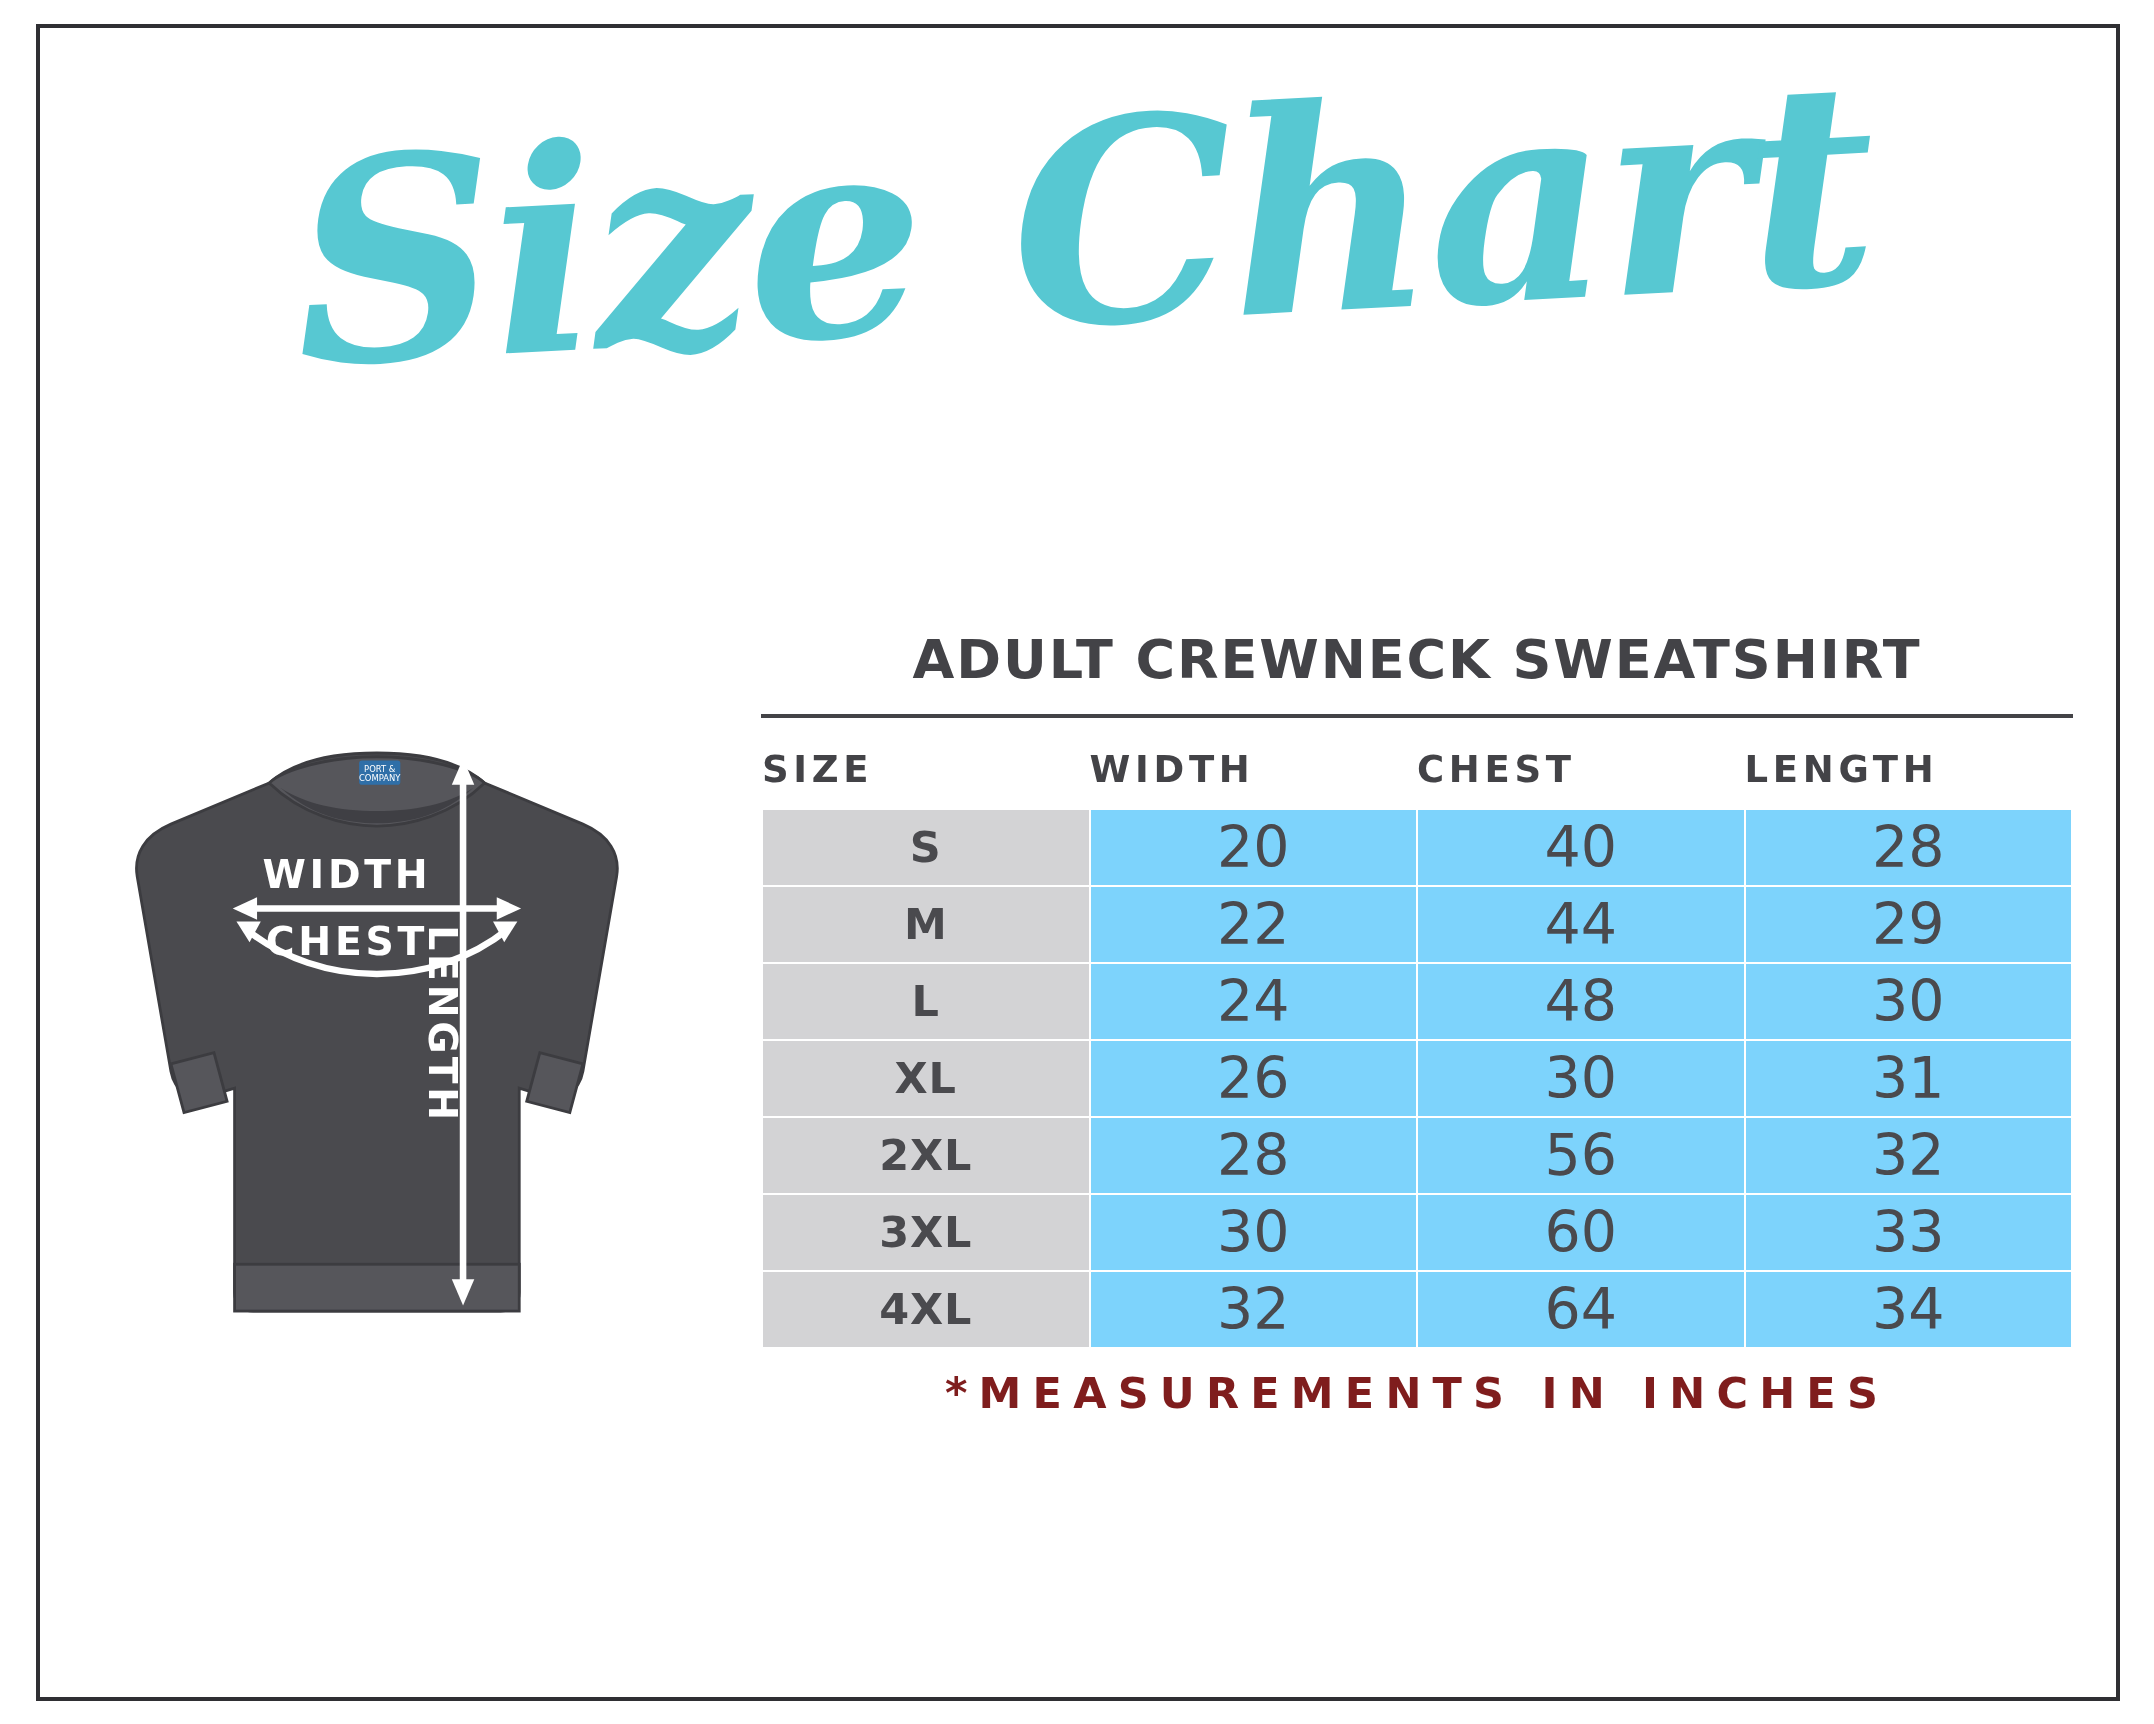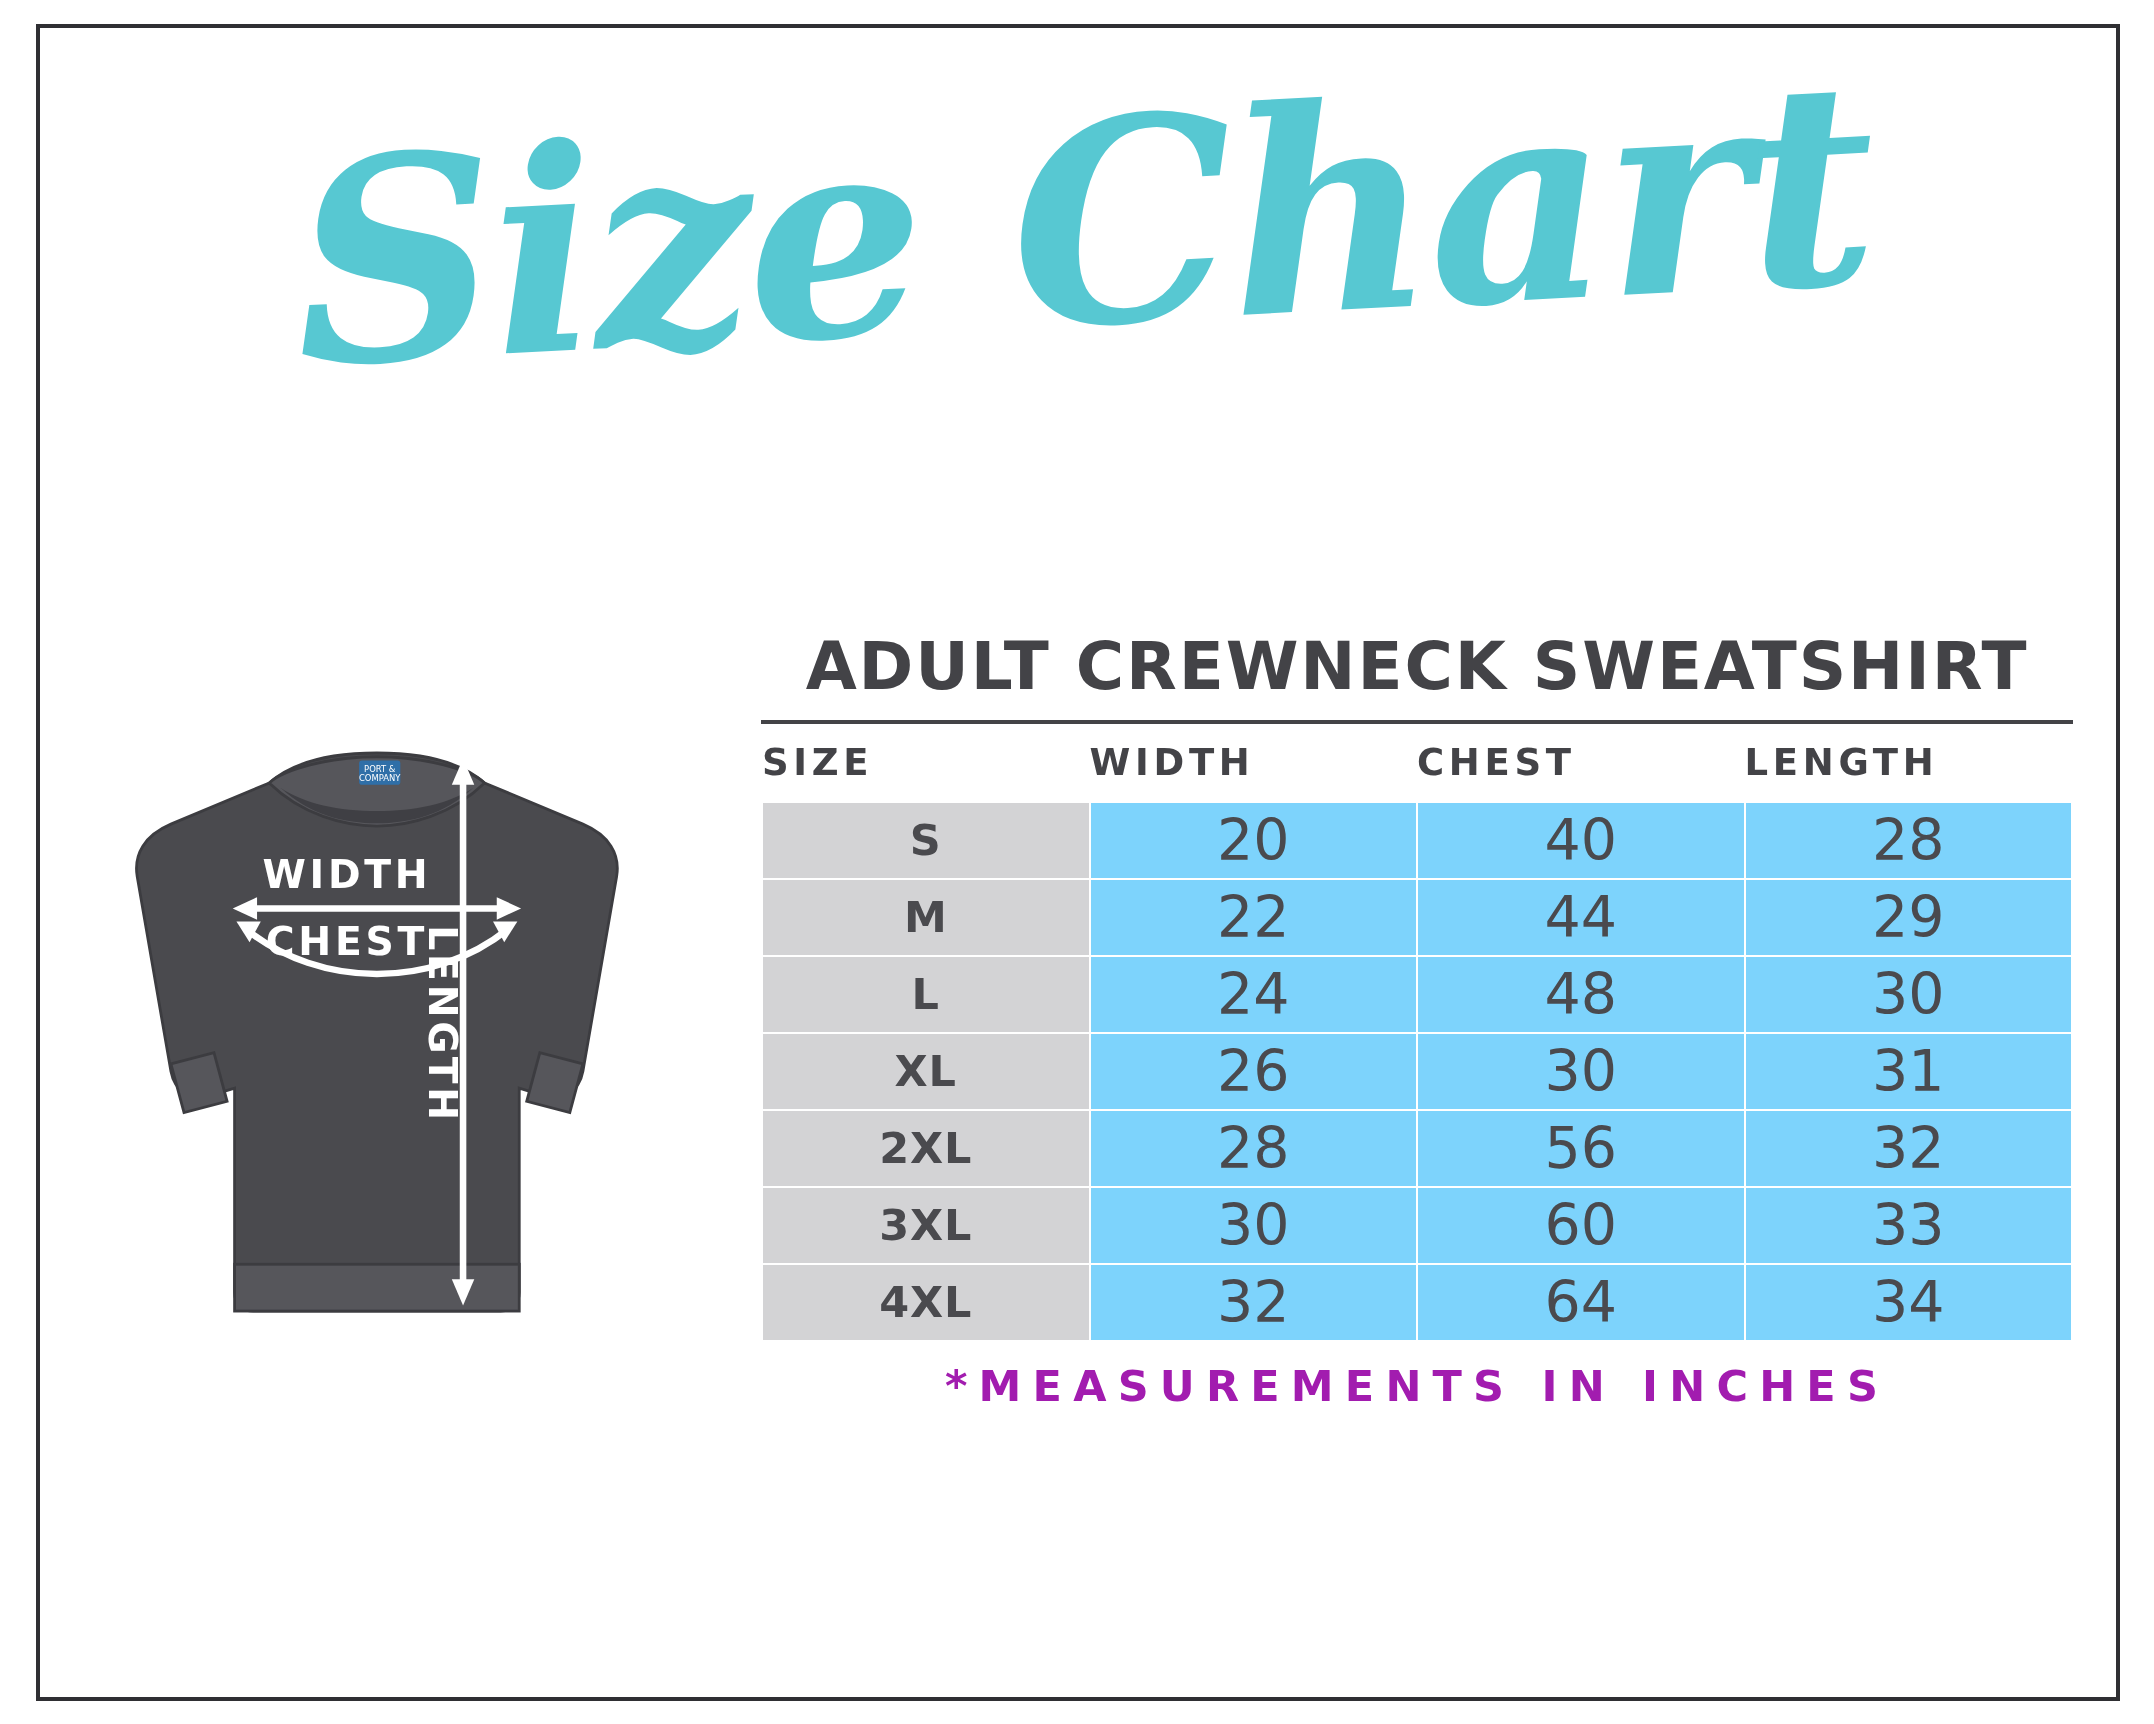--- a/index.html
+++ b/index.html
@@ -65,27 +65,27 @@
   
   .right-col {
     position: absolute;
     left: 721px;
     top: 600px;
     width: 1312px;
   }
   .chart-title {
     font-family: "DejaVu Sans", sans-serif;
     font-weight: 700;
-    font-size: 66px;
+    font-size: 54px;
     letter-spacing: 1.9px;
     color: #434347;
     text-align: center;
-    padding-bottom: 15px;
+    padding-bottom: 23px;
     border-bottom: 4.7px solid #434347;
-    margin: 0 0 13px 0;
+    margin: 0 0 26px 0;
   }
   table.size-table {
     border-collapse: collapse;
     width: 1312px;
     table-layout: fixed;
   }
   table.size-table th {
     font-family: "DejaVu Sans", sans-serif;
     font-weight: 700;
     font-size: 37px;
@@ -113,21 +113,21 @@
     font-weight: 400;
     font-size: 57px;
   }
   .footnote {
     margin-top: 19px;
     text-align: center;
     font-family: "DejaVu Sans", sans-serif;
     font-weight: 700;
     font-size: 43px;
     letter-spacing: 11.2px;
-    color: #a21caf;
+    color: #7f1d1d;
   }
 </style>
 </head>
 <body>
 
 <div class="page">
   <div class="frame">
 
     <div class="title-wrap">
       <span class="title">Size Chart</span>

